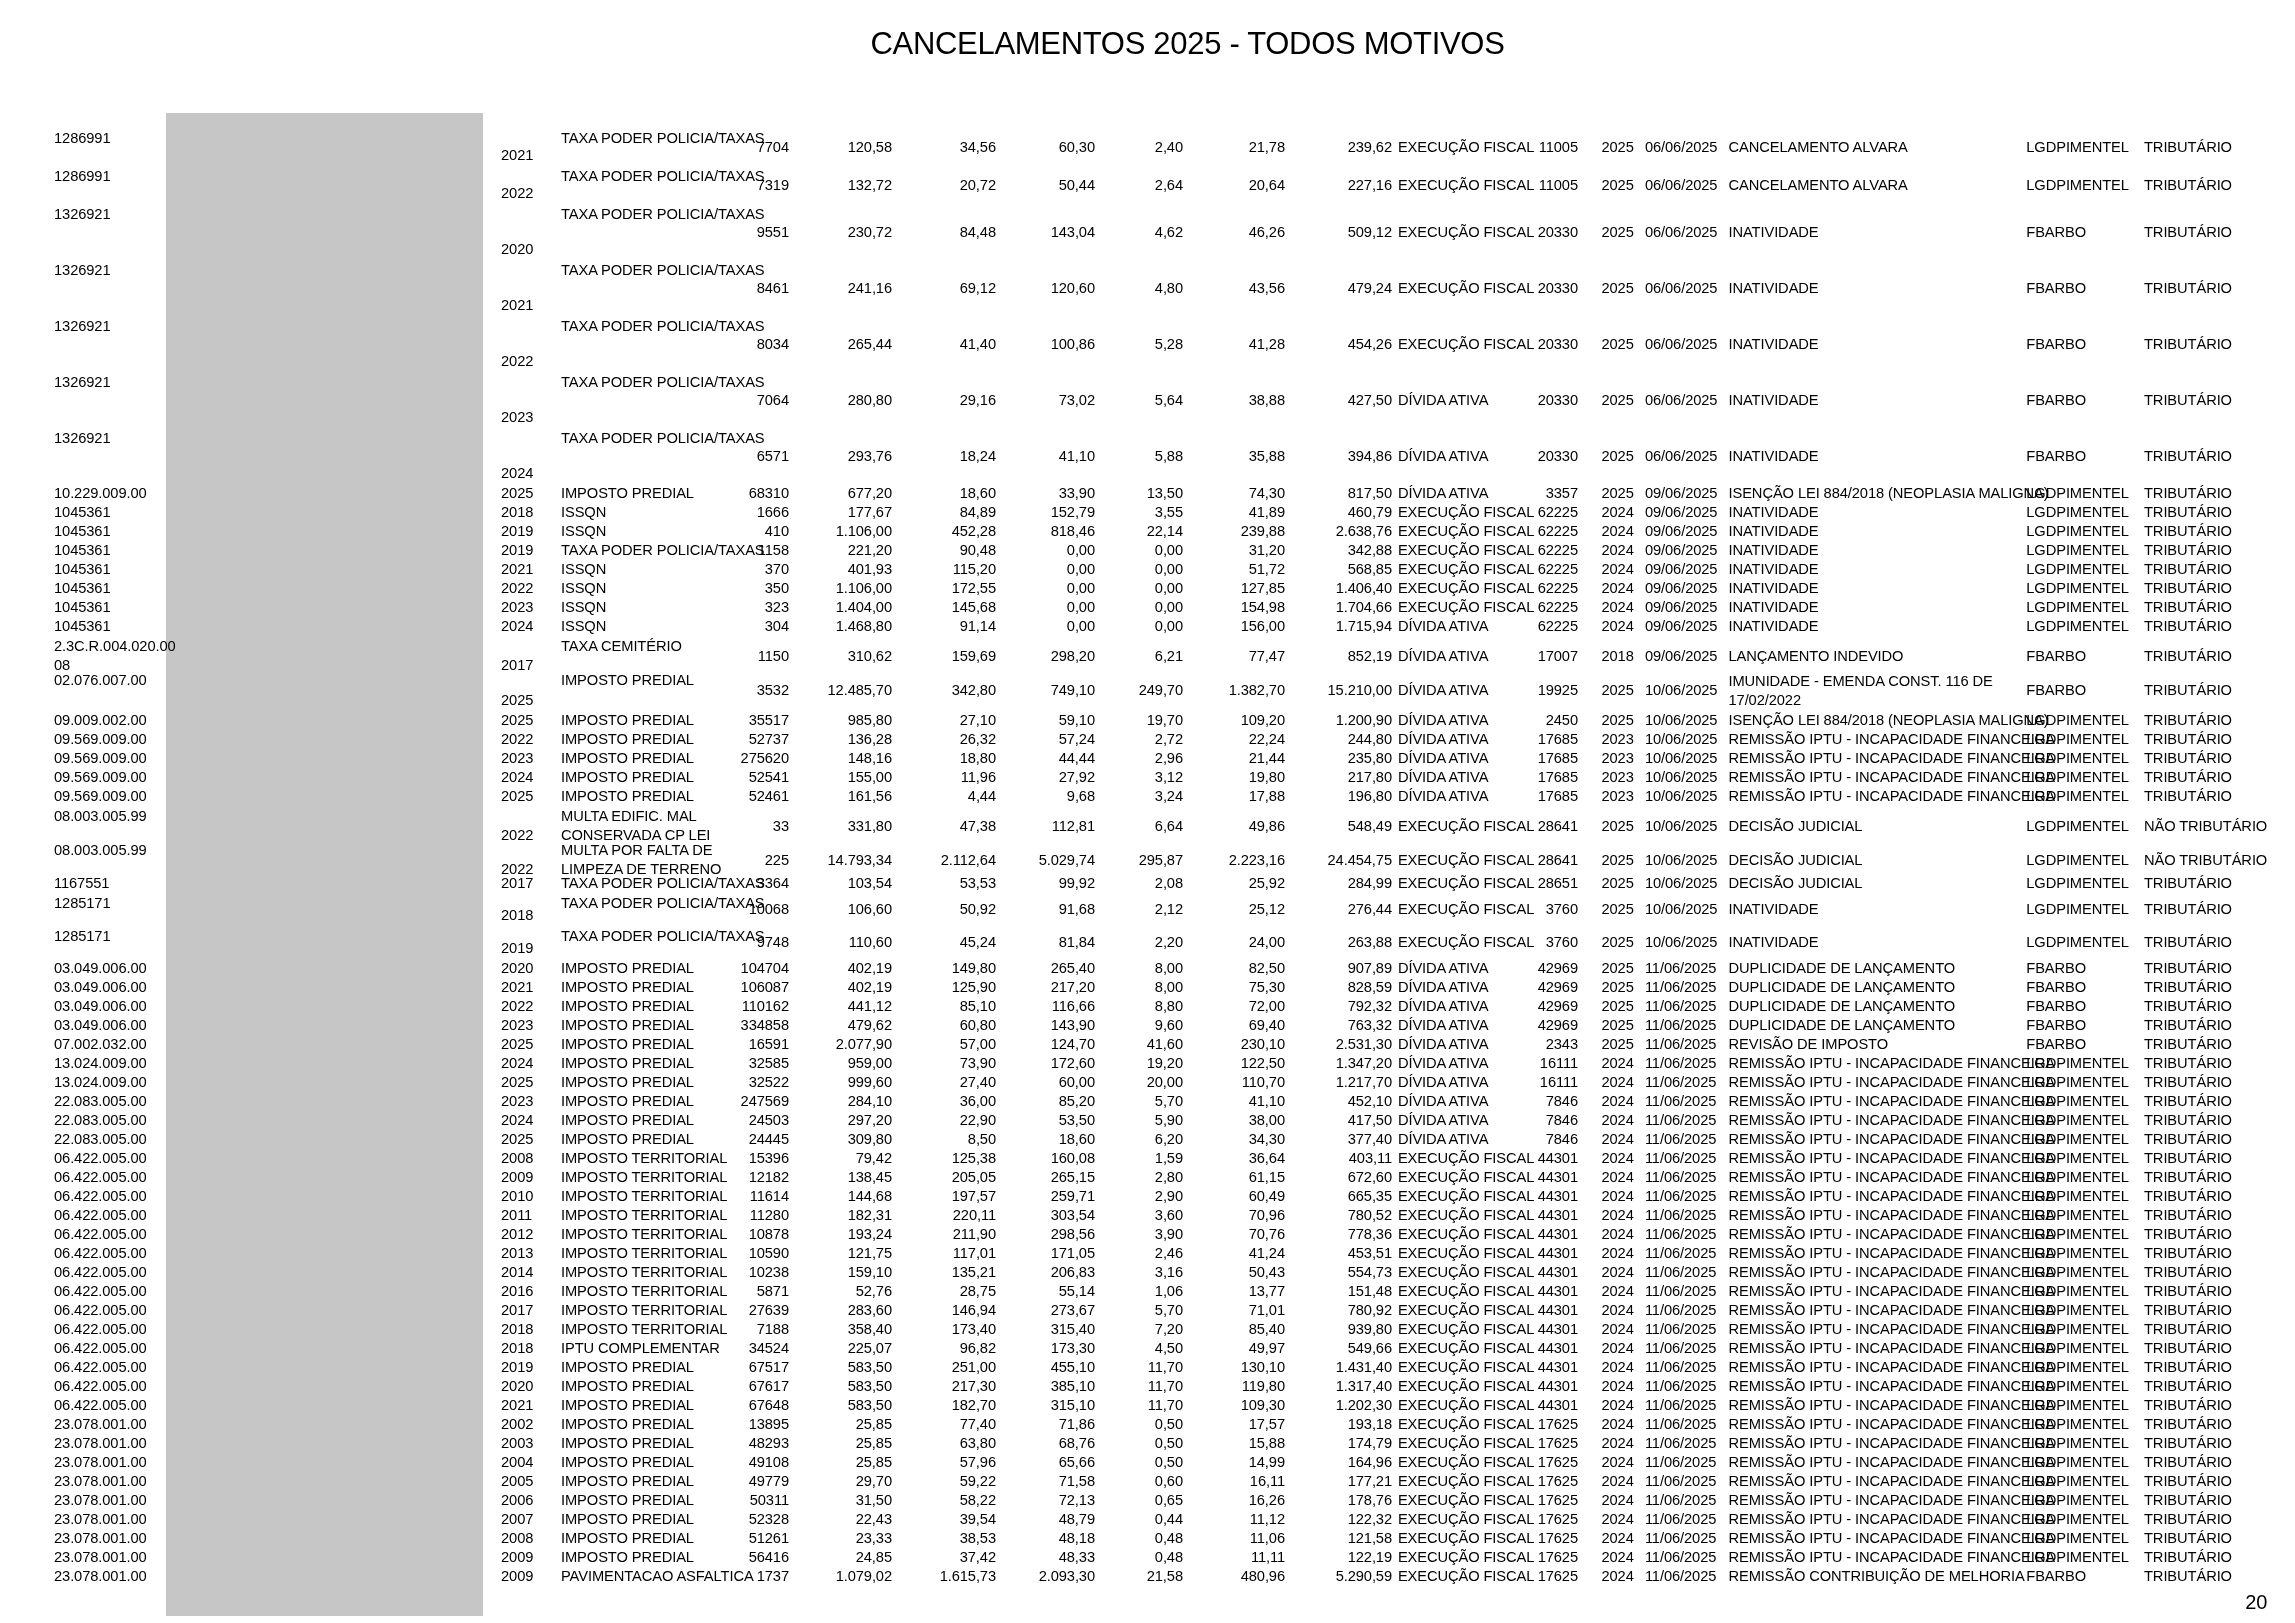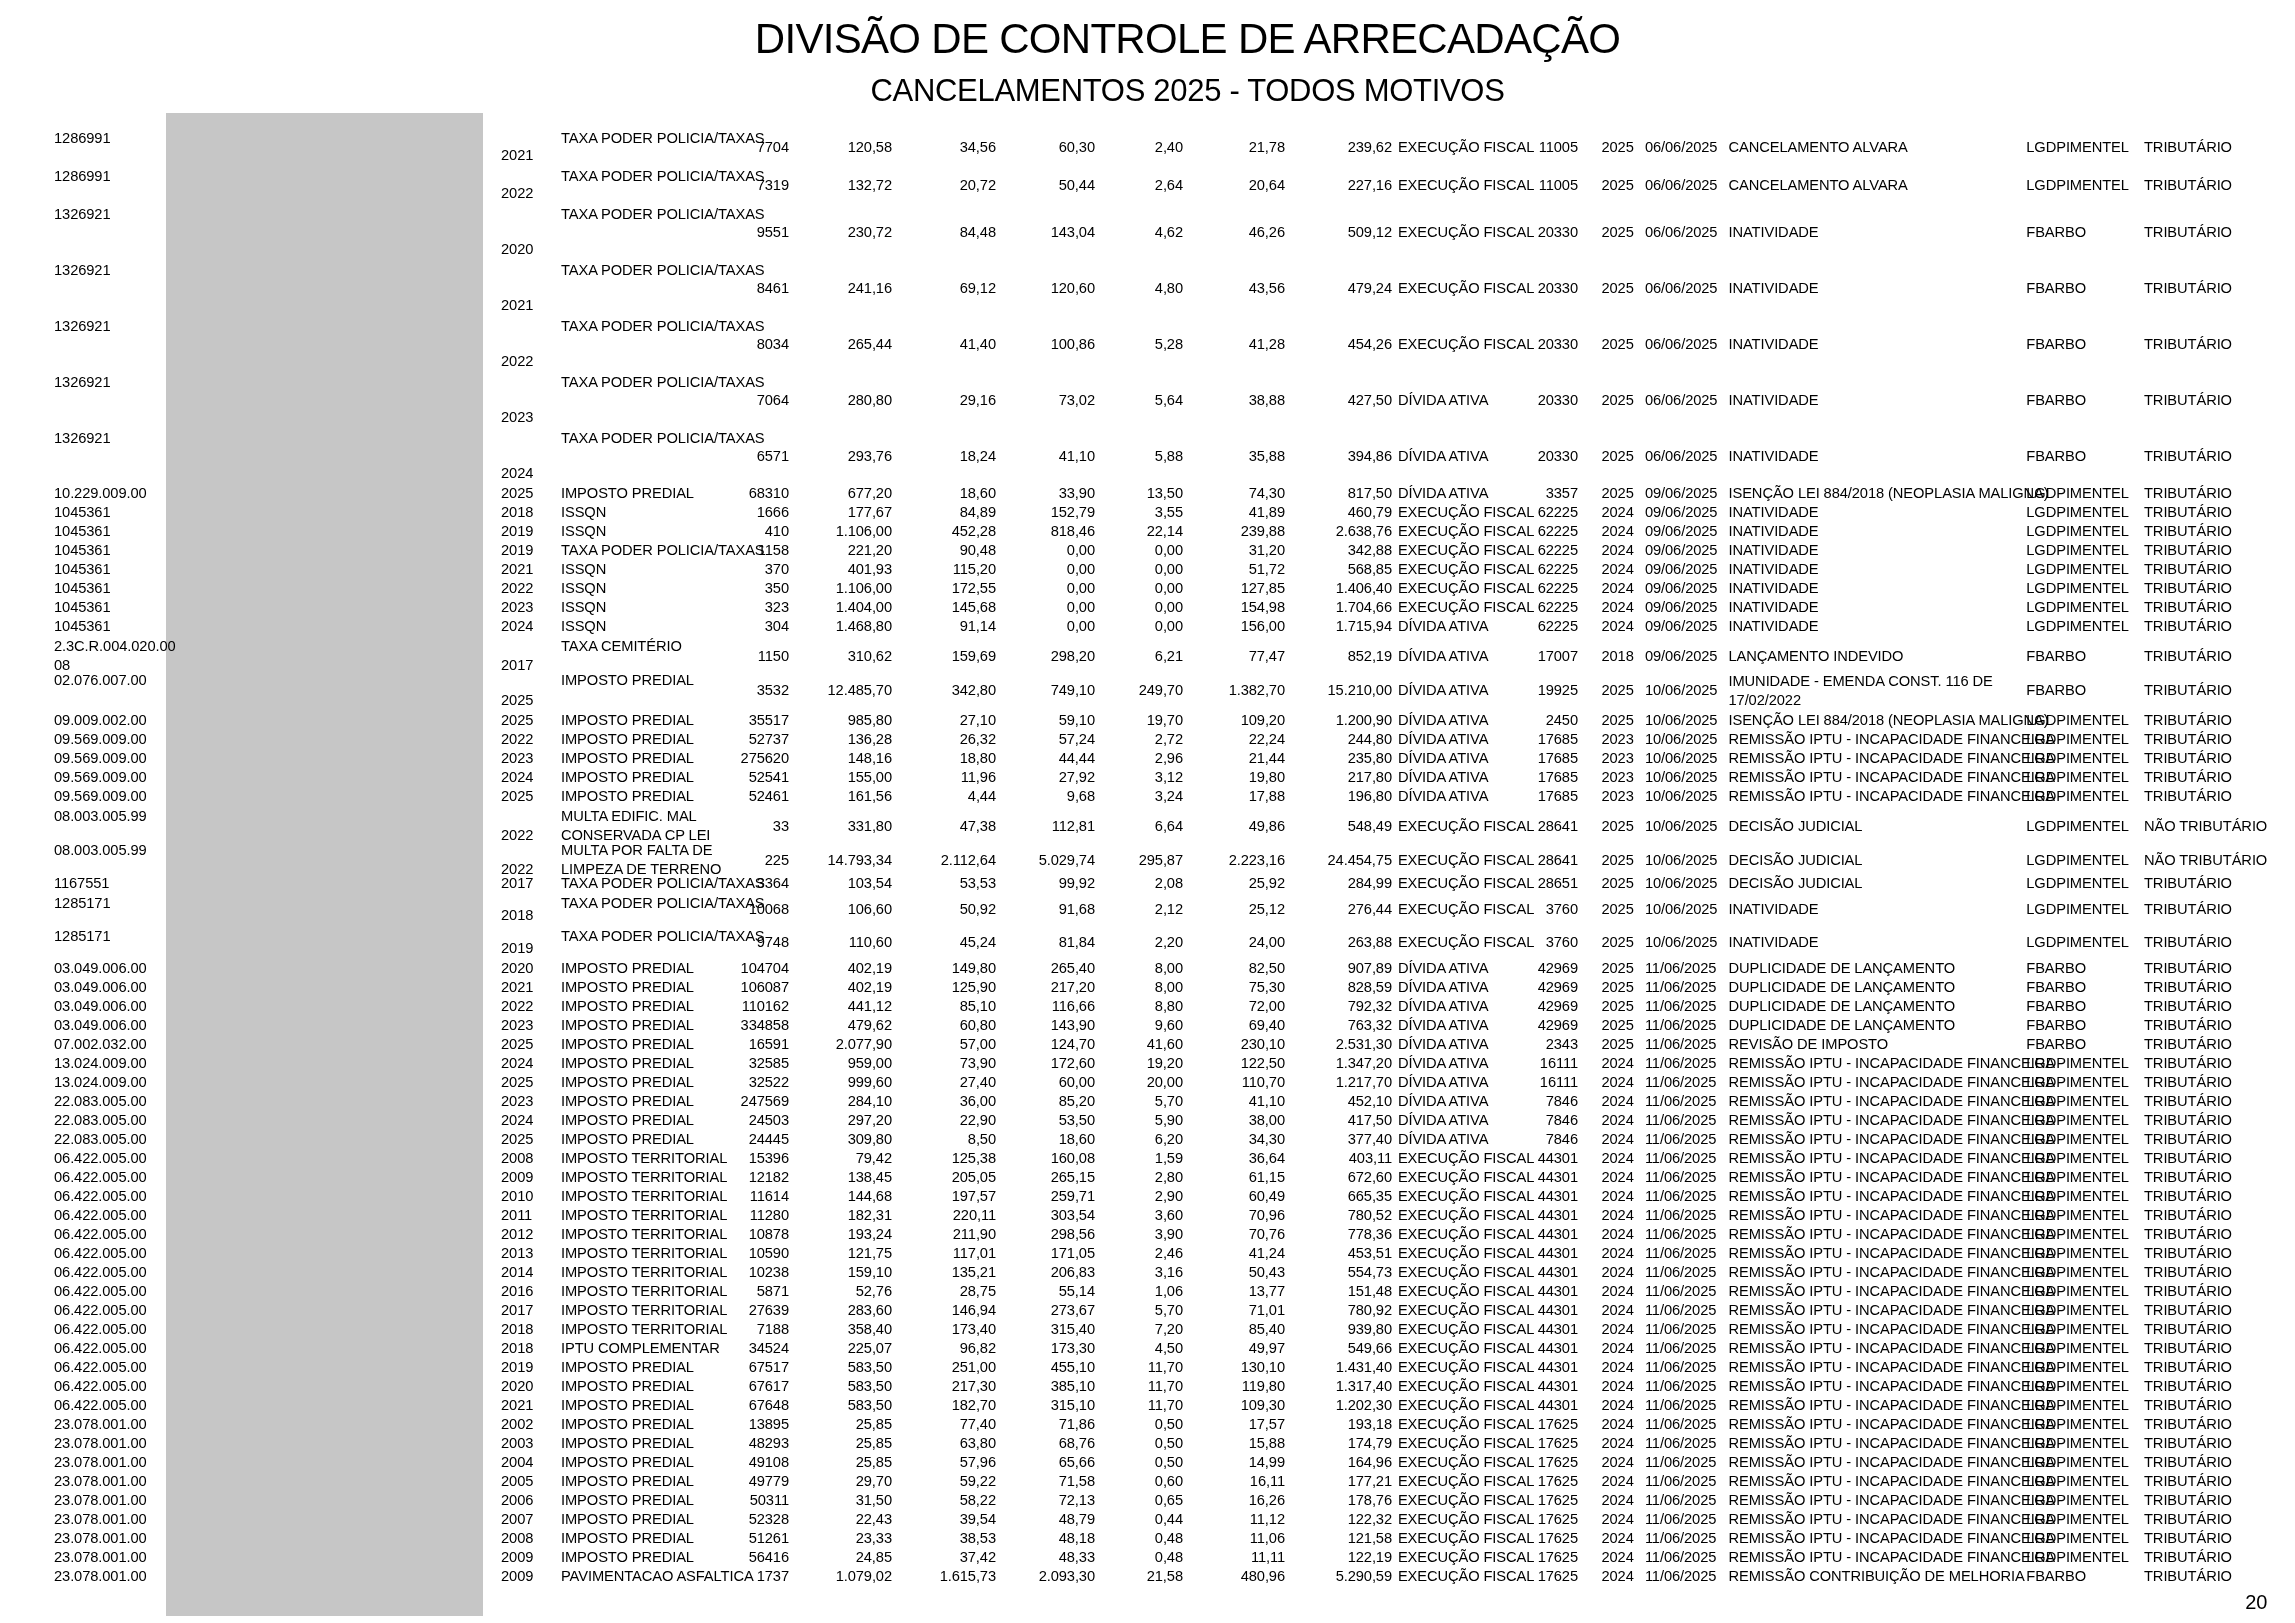--- a/index.html
+++ b/index.html
@@ -45,21 +45,20 @@
   .row-x1 .c-insc{justify-content:space-between;padding-bottom:1.3px;}
   .row-x3 .c-trib{padding-bottom:1.3px;}
   .row-x2 .c-mot{justify-content:center;}
   .page-number{position:absolute;right:27.5px;bottom:9.2px;font-size:20px;}
 </style>
 </head>
 <body>
 
 <div class="page" style="background: rgb(255, 255, 255); color: rgb(0, 0, 0);">
   <div class="doc-header">
-    <div class="doc-title">DIVISÃO DE CONTROLE DE ARRECADAÇÃO</div>
     <div class="doc-subtitle">CANCELAMENTOS 2025 - TODOS MOTIVOS</div>
   </div>
 
   <div class="redaction" style="background: rgb(198, 198, 198);"></div>
 
   <div class="records" id="records">
       <div class="row row-m tall">
         <div class="cell c-insc top">
           <span>1286991</span>
         </div>

